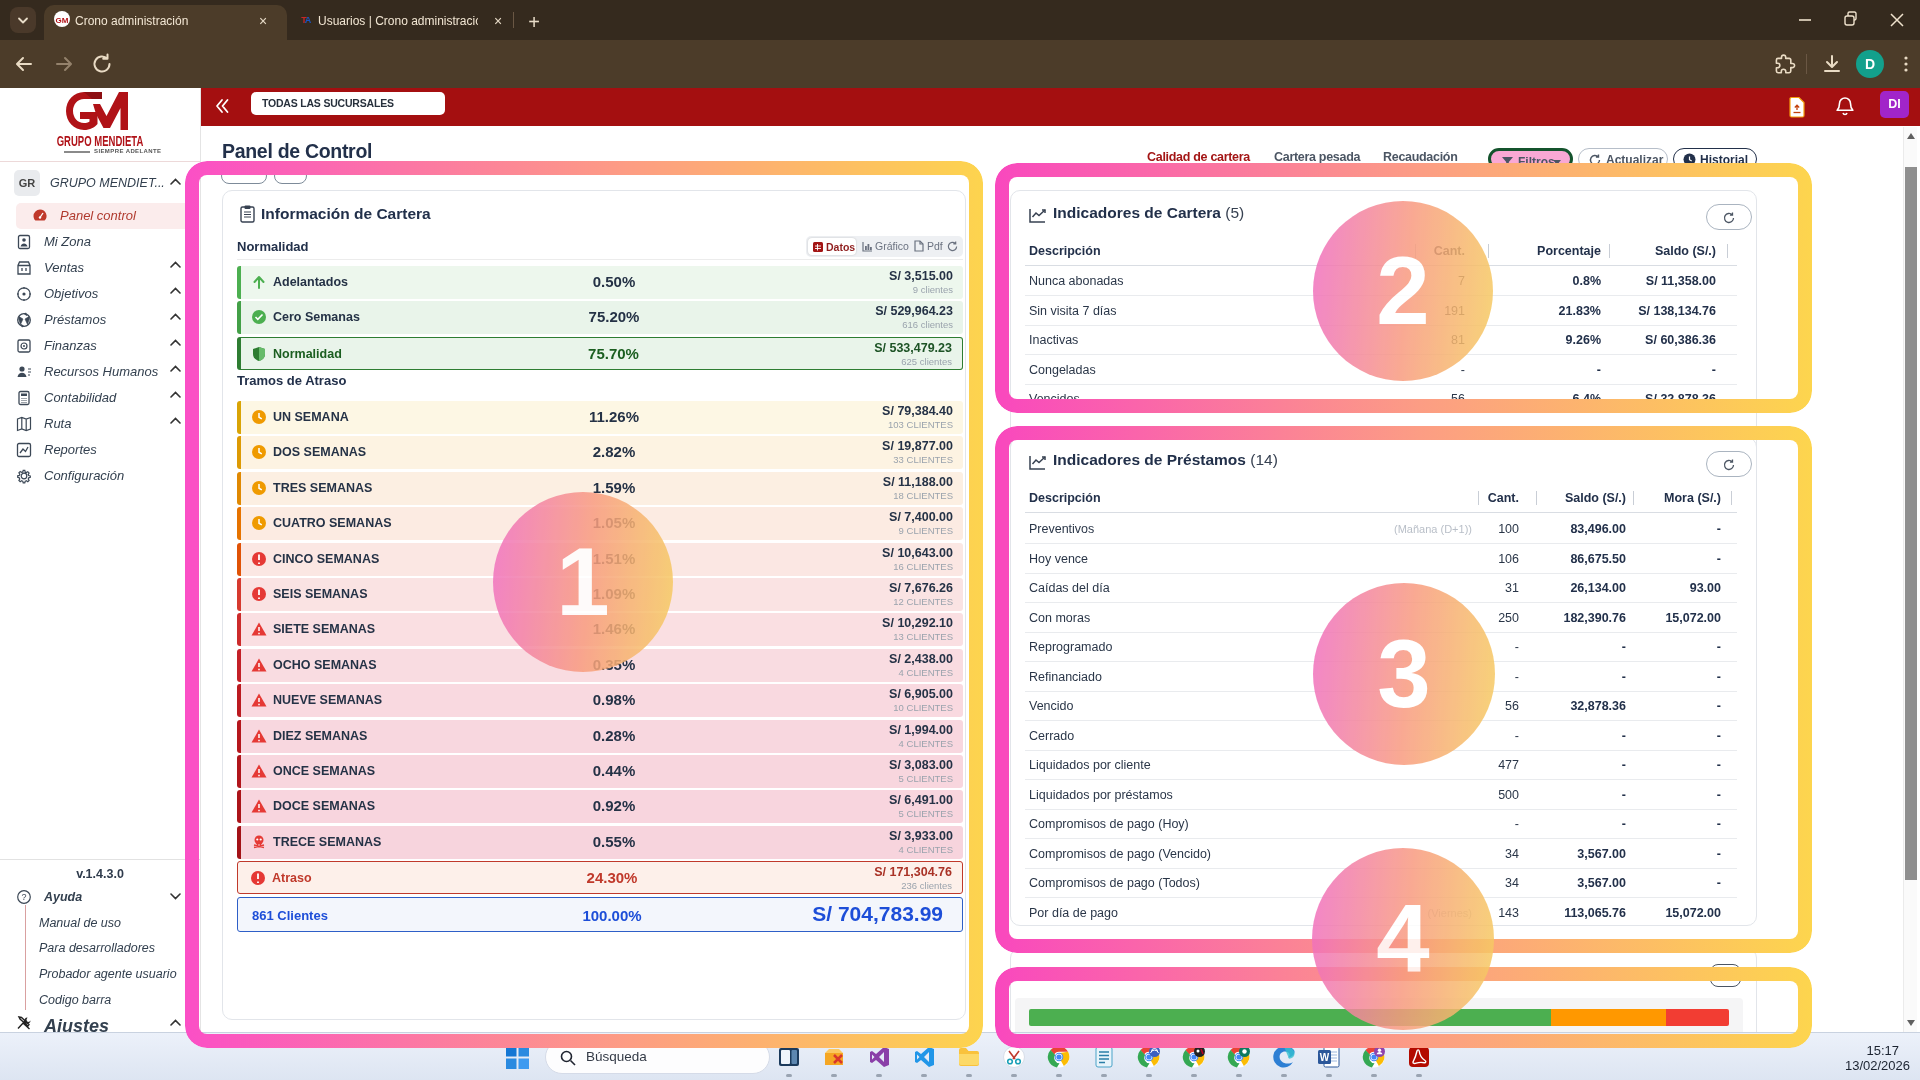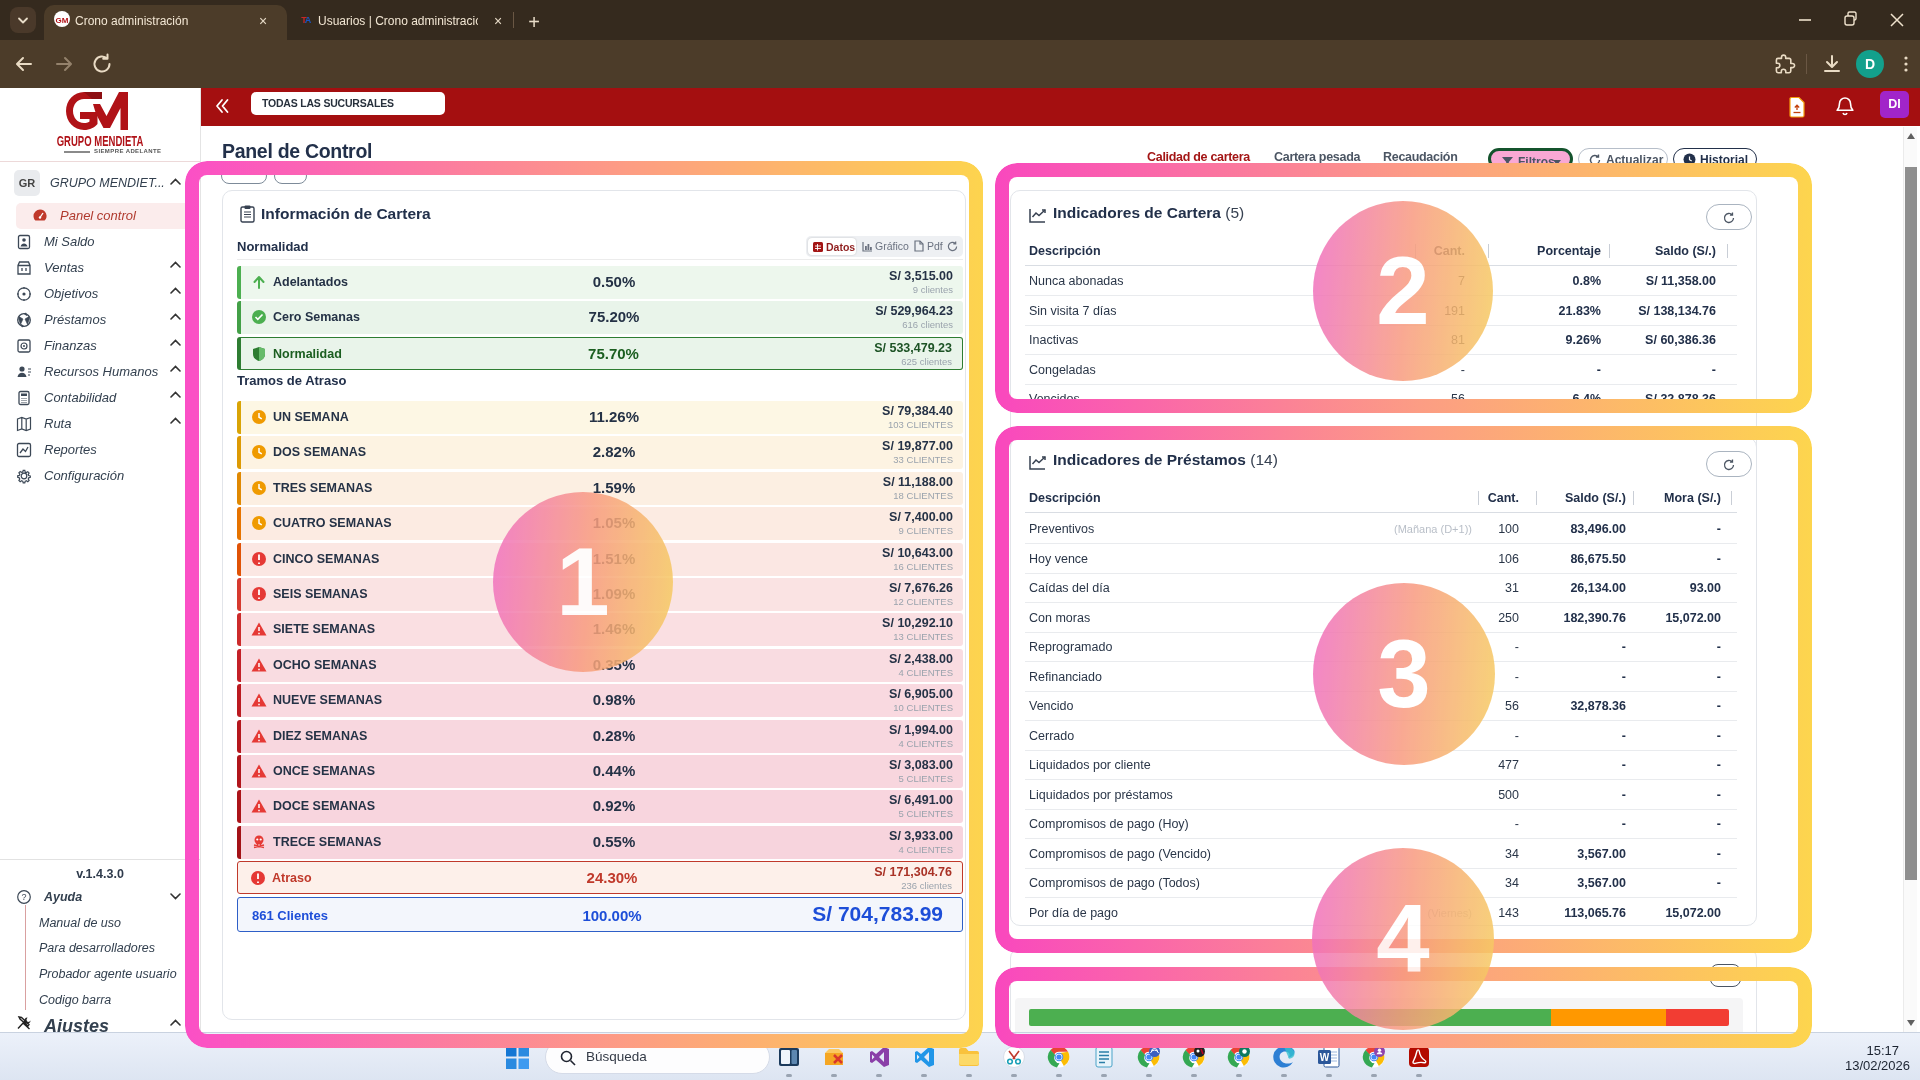--- a/index.html
+++ b/index.html
@@ -137,21 +137,21 @@
           <circle cx="8" cy="9.5" r="1.2" fill="#fff"></circle>
         </svg>
       <div class="tx" style="color:#b03a2e;">Panel control</div>
     </div>
     <div class="sb-item" style="top:141px;">
       <svg class="ic" viewBox="0 0 16 16">
           <rect x="2.5" y="1.5" width="11" height="13" rx="1.5" fill="none" stroke="#3c4856" stroke-width="1.3"></rect>
           <circle cx="8" cy="6" r="1.8" fill="#3c4856"></circle>
           <path d="M4.5 12.5c.5-2 2-3 3.5-3s3 1 3.5 3z" fill="#3c4856"></path>
         </svg>
-      <div class="tx">Mi Saldo</div>
+      <div class="tx">Mi Zona</div>
     </div>
     <div class="sb-item" style="top:167px;">
       <svg class="ic" viewBox="0 0 16 16">
           <path d="M2 5.5h12V14H2z M2 5.5L3.5 2h9L14 5.5" fill="none" stroke="#3c4856" stroke-width="1.3"></path>
           <path d="M6 8v3M10 8v3" stroke="#3c4856" stroke-width="1.3"></path>
         </svg>
       <div class="tx">Ventas</div>
       <svg class="ch" width="11" height="7" viewBox="0 0 11 7">
           <path d="M1 6l4.5-4.5L10 6" stroke="#333" stroke-width="1.6" fill="none" stroke-linecap="round"></path>
         </svg>

